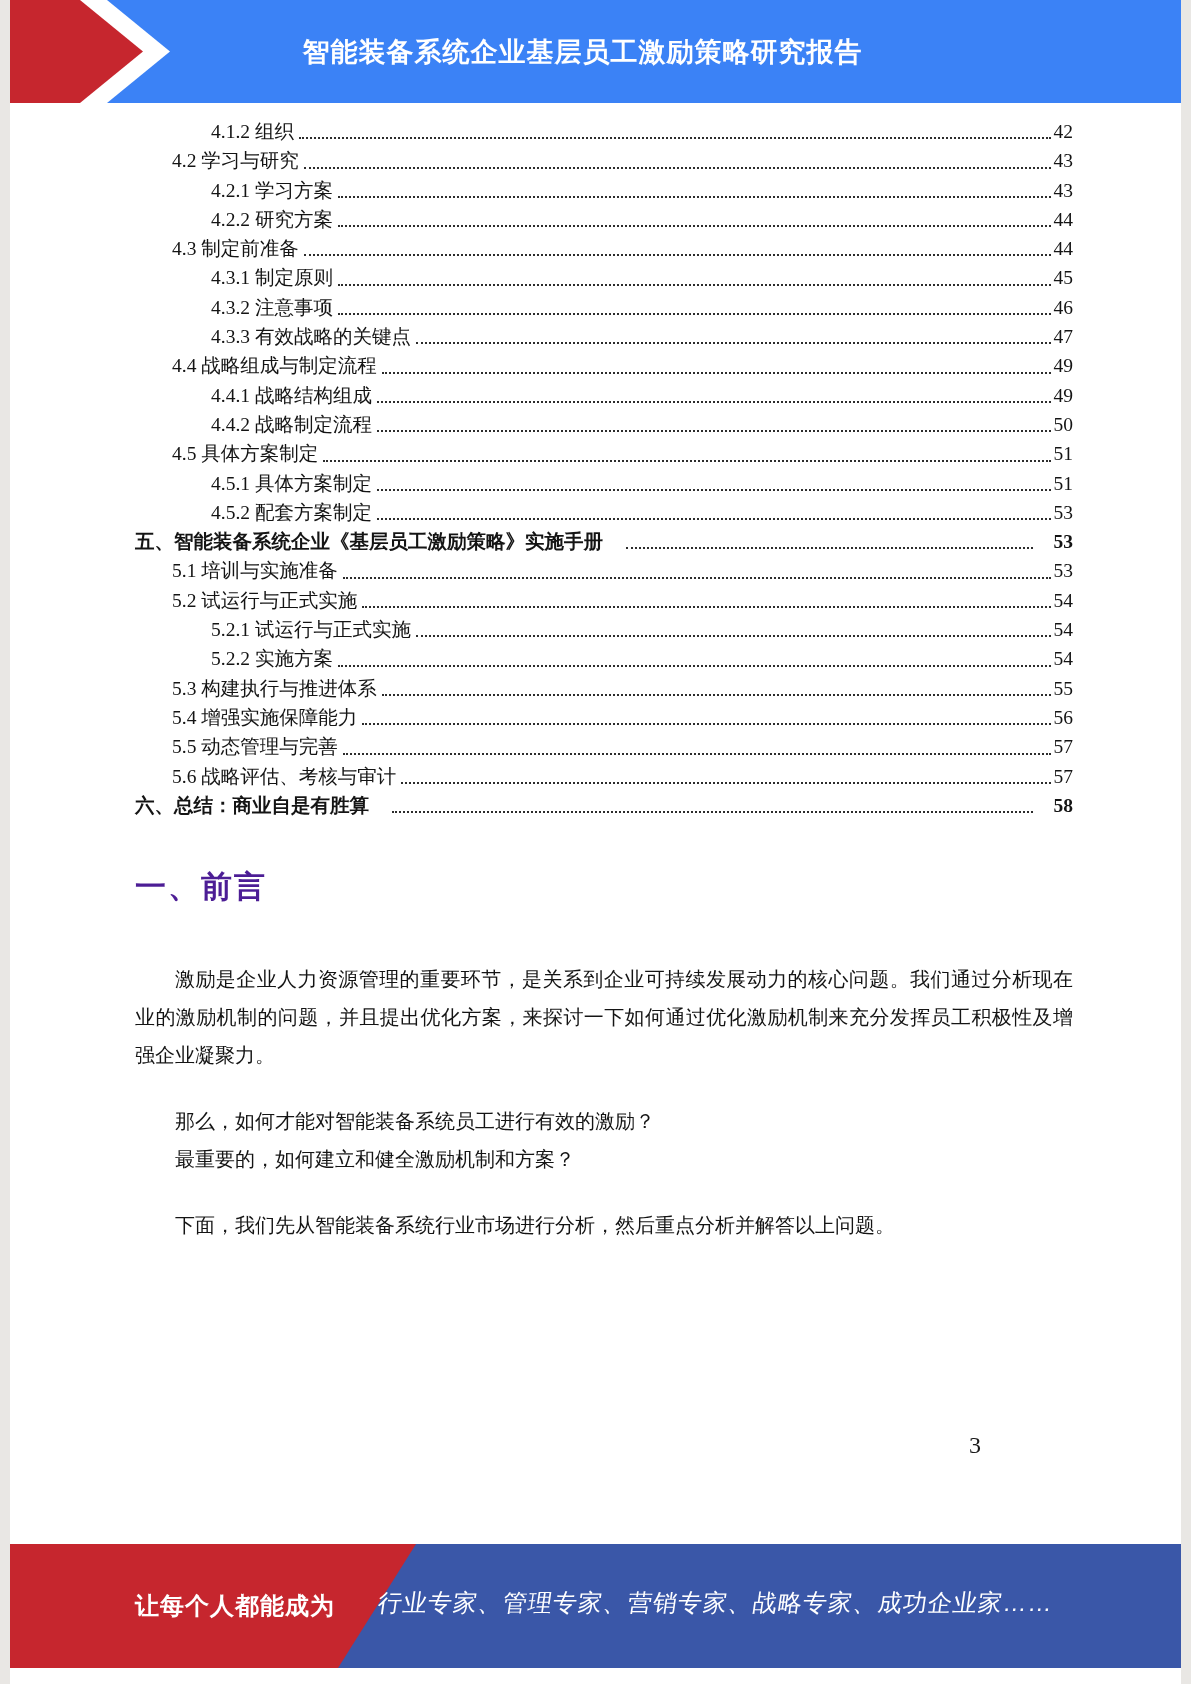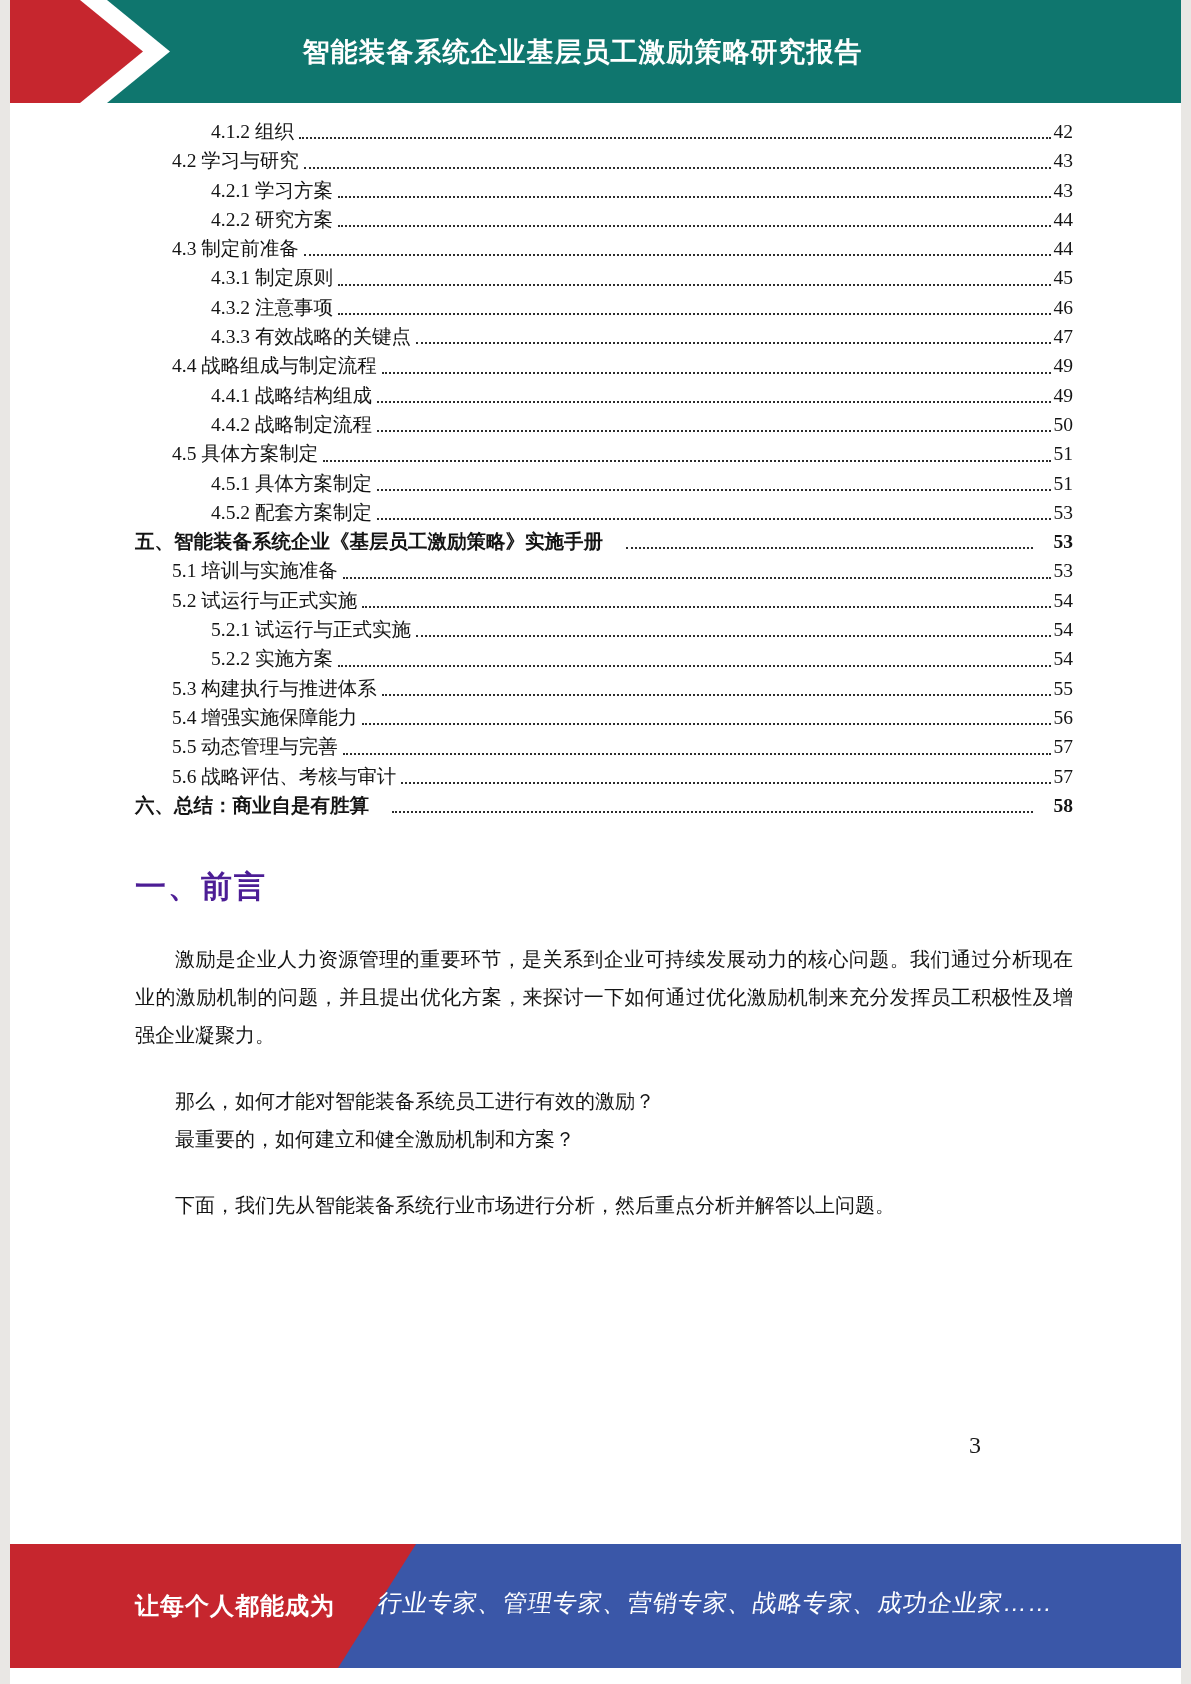--- a/index.html
+++ b/index.html
@@ -14,21 +14,21 @@
     height: 1684px;
     margin: 0 auto;
     background: #ffffff;
     position: relative;
     overflow: hidden;
   }
 
   
   .header {
     height: 103px;
-    background: #0f766e;
+    background: #3b82f6;
     position: relative;
     display: flex;
     align-items: center;
     justify-content: center;
   }
   .chev {
     position: absolute;
     top: 0;
     height: 100%;
   }
@@ -85,21 +85,21 @@
   .section-title {
     margin-top: 46px;
     color: #4c1d95;
     font-family: "Liberation Sans", "DejaVu Sans", sans-serif;
     font-weight: bold;
     font-size: 31px;
     letter-spacing: 2px;
   }
 
   
-  .paragraphs { margin-top: 32px; }
+  .paragraphs { margin-top: 52px; }
   .body-para {
     font-size: 20px;
     line-height: 38px;
     text-indent: 2em;
     text-align: justify;
     text-justify: inter-ideograph;
     margin-top: 0;
   }
   .body-para.block-start { margin-top: 28px; }
   .paragraphs .body-para:first-child { margin-top: 0; }

